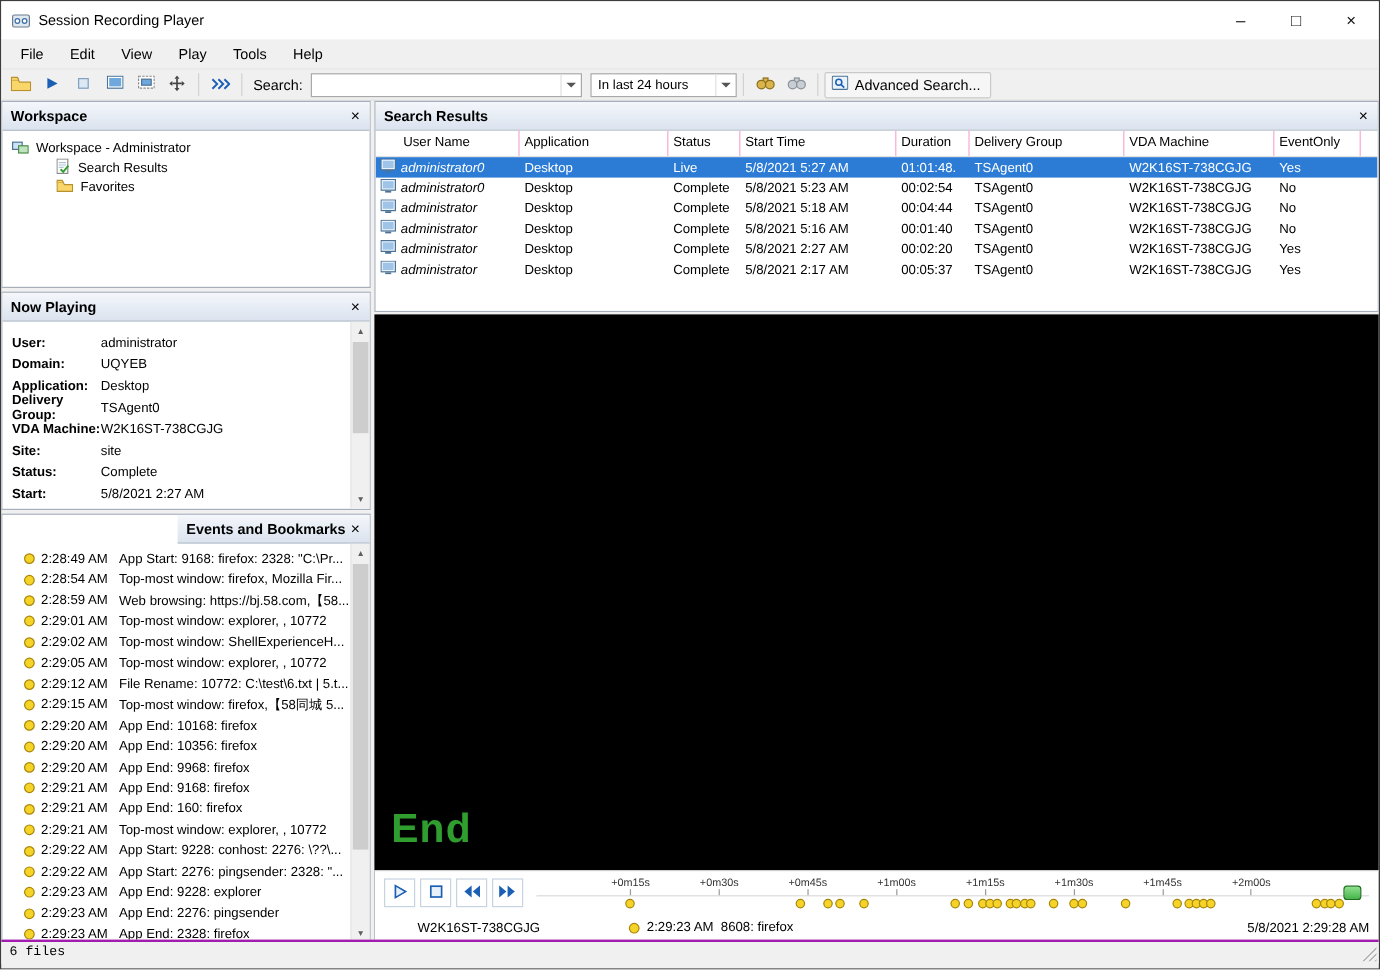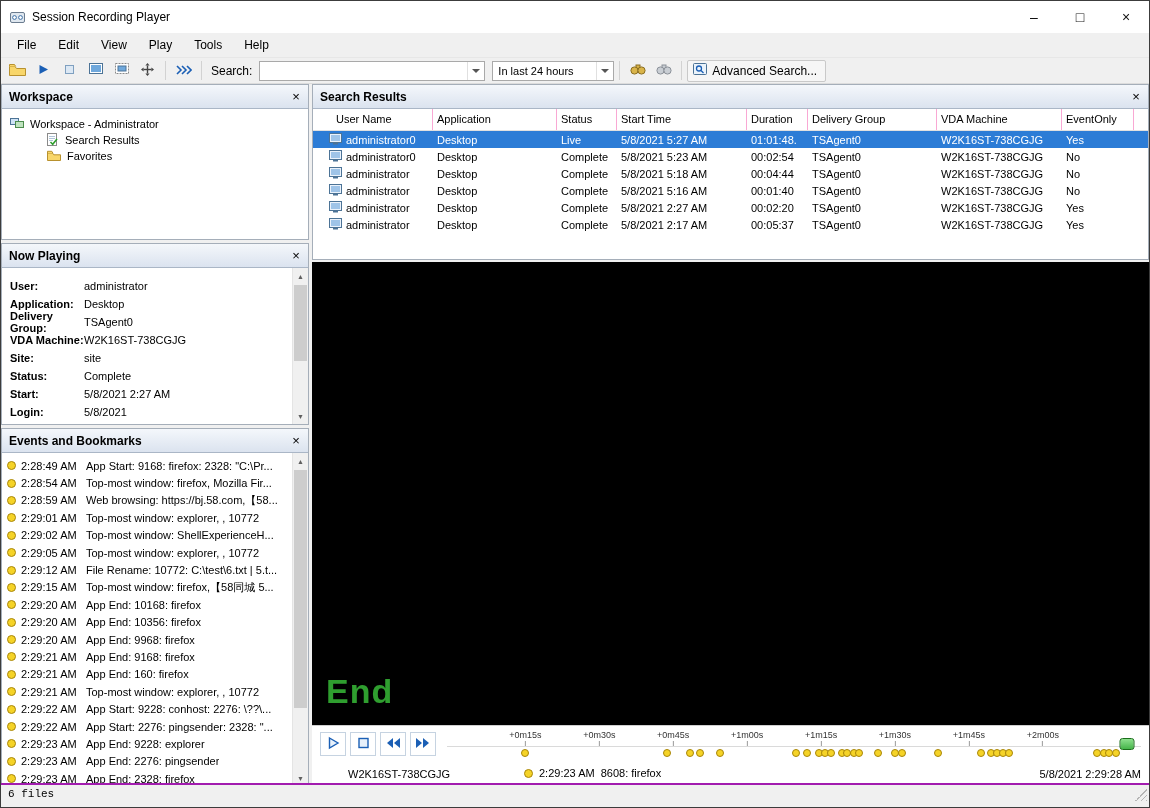--- a/index.html
+++ b/index.html
@@ -48,21 +48,21 @@
   .right-col { flex:1; min-width:0; display:flex; flex-direction:column; gap:2px; }
 
   .panel { display:flex; flex-direction:column; border:1px solid #a5aeb9; background:#fff; overflow:hidden; }
   .panel-header { flex:none; height:24px; background:linear-gradient(#f4f7fb,#dbe3ef);
                   border-bottom:1px solid #aab6c6; display:flex; align-items:center;
                   padding:0 4px 0 7px; font-weight:bold; font-size:12px; }
   .panel-close { margin-left:auto; width:16px; height:16px; display:flex; align-items:center;
                  justify-content:center; font-size:13px; font-weight:normal; }
   .panel-workspace { height:156px; }
   .panel-nowplaying { height:182px; }
-  .panel-events { flex:1; }
+  .panel-events { flex:1;align-items:flex-end; }
   .panel-results { height:176px; }
 
   
   .tree { padding-top:7px; font-size:11px; }
   .tree-root { display:flex; align-items:center; gap:6px; padding-left:8px; height:16px; }
   .tree-child { display:flex; align-items:center; gap:6px; padding-left:45px; height:16px; }
 
   
   .np-body { position:relative; flex:1; padding:9px 17px 0 0; overflow:hidden; }
   .np-row { display:flex; height:18px; align-items:center; font-size:11px; }
@@ -88,21 +88,21 @@
 
   
   .results-table { flex:1; overflow:hidden; background:#fff; font-size:11px; }
   .t-header { display:flex; height:22px; background:#fff; border-bottom:1px solid #e0e0e0; }
   .t-hcell { border-right:1px solid #f9a8d4; padding:4px 0 0 4px; white-space:nowrap; overflow:hidden; }
   .c0{width:120px} .c1{width:124px} .c2{width:60px} .c3{width:130px}
   .c4{width:61px}  .c5{width:129px} .c6{width:125px} .c7{width:72px}
   .t-hcell.c0 { padding-left:23px; }
   .table-row { display:flex; height:17px; align-items:center; }
   .cell { padding-left:4px; white-space:nowrap; overflow:hidden; }
-  .cell.c0 { display:flex; align-items:center; gap:4px; padding-left:16px; }
+  .cell.c0 { display:flex; align-items:center; gap:4px; padding-left:4px;font-style:italic; }
   .table-row.selected { background:var(--selection_blue,#2c7cd6); color:#fff; }
 
   
   .video-wrap { flex:1; position:relative; background:#000; }
   .video-overlay { position:absolute; left:14px; bottom:76px; font-size:34px; font-weight:bold;
                    color:var(--overlay_green,#2f9e2f); letter-spacing:1px; }
   .player-controls { position:absolute; left:0; right:0; bottom:0; height:62px; background:#fff;
                      border-top:1px solid #cfcfcf; }
   .pc-buttons { position:absolute; left:8px; top:6px; display:flex; gap:4px; }
   .pc-btn { width:26px; height:24px; border:1px solid #c6d3e1; background:#fff; display:flex;
@@ -290,20 +290,24 @@
           <span class="panel-close">×</span>
         </div>
         <div class="np-body">
           <div>
 
               <div class="np-row">
                 <span class="np-label">User:</span>
                 <span class="np-value">administrator</span>
               </div>
 
+              <div class="np-row">
+                <span class="np-label">Domain:</span>
+                <span class="np-value">UQYEB</span>
+              </div>
 
               <div class="np-row">
                 <span class="np-label">Application:</span>
                 <span class="np-value">Desktop</span>
               </div>
 
               <div class="np-row">
                 <span class="np-label">Delivery Group:</span>
                 <span class="np-value">TSAgent0</span>
               </div>

